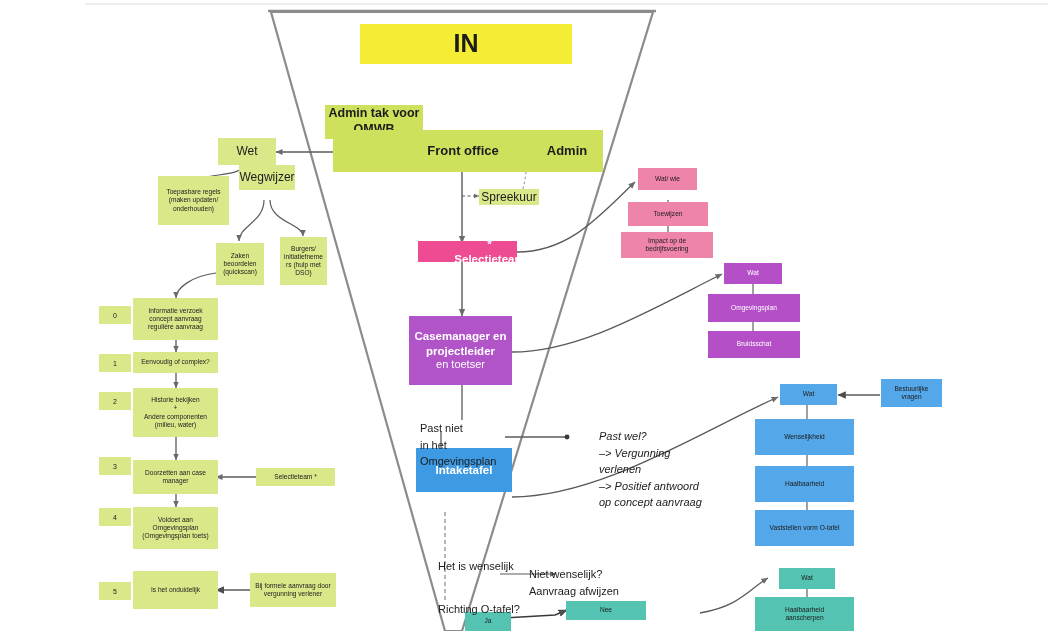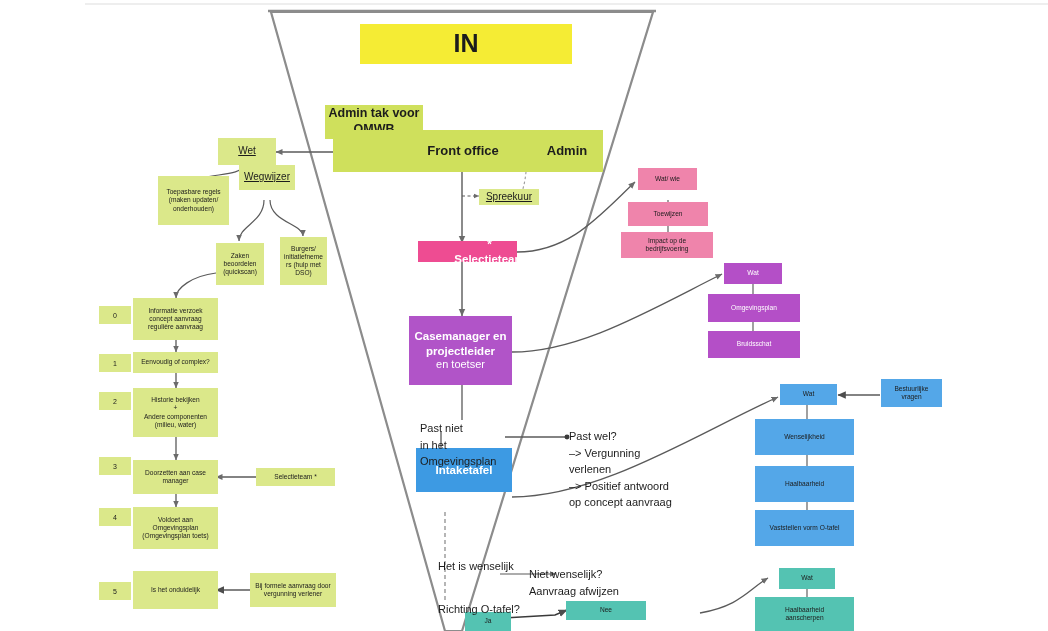--- a/index.html
+++ b/index.html
@@ -44,21 +44,21 @@
   .c-purple   {background:#b154c8;}
   .c-purple2  {background:#b44fc7;}
   .c-blue     {background:#3d9ae3;}
   .c-blue2    {background:#54a7e8;}
   .c-teal     {background:#54c3b2;}
 
   .t-big    {font-size:25px;font-weight:bold;}
   .t-hdr    {font-size:12.5px;font-weight:bold;}
   .t-hdr2   {font-size:13px;font-weight:bold;}
   .t-mid    {font-size:11.5px;font-weight:bold;}
-  .t-sm     {font-size:10px;text-decoration:underline;}
+  .t-sm     {font-size:12px;}
   .t-sm2    {font-size:6.6px;}
   .t-reg    {font-size:11px;font-weight:normal;}
 
   .note{
     position:absolute;
     text-align:left;
     font-size:11px;
     color:#1c1c1c;
     line-height:1.5;
     white-space:pre-line;
@@ -305,21 +305,21 @@
   <div class="node c-teal t-sm2" style="left:465px;top:612px;width:46px;height:19px;">
     <span>Ja</span>
   </div>
 
   <div class="node c-teal t-sm2" style="left:566px;top:601px;width:80px;height:19px;">
     <span>Nee</span>
   </div>
 
   <div class="note" style="left:420px;top:420px;width:100px;">Past niet
 in het Omgevingsplan</div>
-  <div class="note" style="left:569px;top:428px;width:110px;">Past wel?
+  <div class="note" style="left:599px;top:428px;width:110px;font-style:italic;">Past wel?
 –&gt; Vergunning
 verlenen
 –&gt; Positief antwoord
 op concept aanvraag</div>
   <div class="note" style="left:438px;top:558px;width:100px;">Het is wenselijk</div>
   <div class="note" style="left:529px;top:566px;width:110px;">Niet wenselijk?
 Aanvraag afwijzen</div>
   <div class="note" style="left:438px;top:601px;width:100px;">Richting O-tafel?</div>
 
   <div class="node c-pinklt t-sm2" style="left:638px;top:168px;width:59px;height:22px;">

